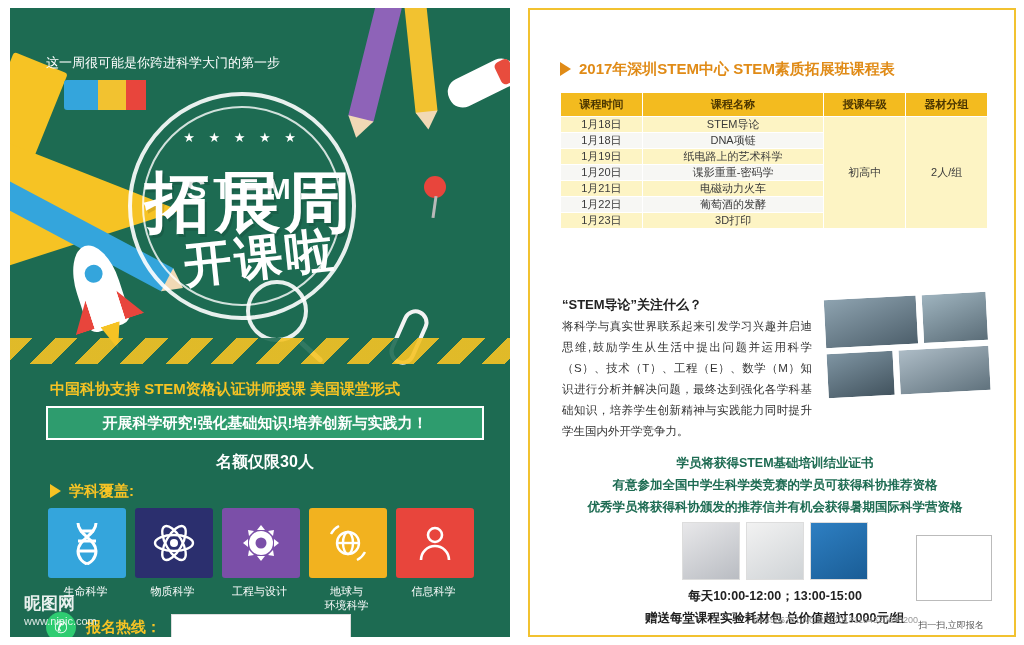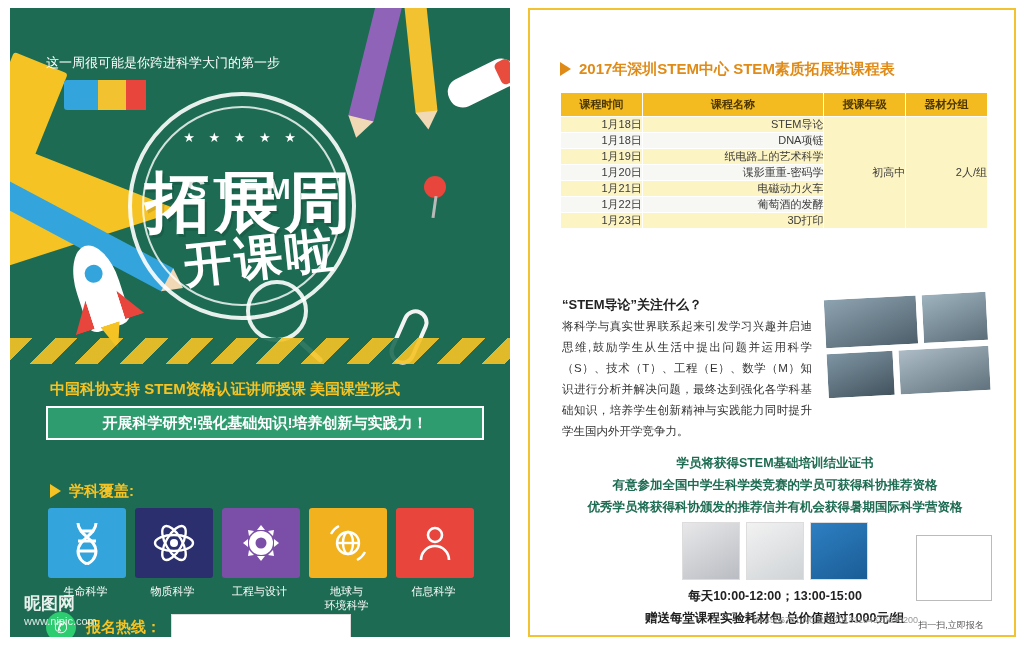--- a/index.html
+++ b/index.html
@@ -177,21 +177,21 @@
     border-left:11px solid #e08b17;margin-right:8px;vertical-align:-2px;
   }
   table.courses{
     position:absolute;left:30px;top:82px;width:428px;border-collapse:collapse;font-size:11px;
   }
   table.courses th{
     background:#f3bb1f;color:#4a3500;font-weight:bold;border:1px solid #ffffff;
     height:24px;
   }
   table.courses td{
-    border:1px solid #ffffff;height:14px;text-align:right;color:#3a3a3a;
+    border:1px solid #ffffff;height:14px;text-align:center;color:#3a3a3a;
   }
   .c-odd{background:#fdf4c4;}
   .c-even{background:#f7f7f4;}
   .c-span{background:#fdf4c4;}
 
   .q-title{
     position:absolute;left:32px;top:286px;color:#222;font-weight:bold;font-size:13px;
   }
   .q-body{
     position:absolute;left:32px;top:306px;width:250px;color:#333;font-size:11.5px;line-height:21px;
@@ -272,20 +272,21 @@
         <div class="stars">★ ★ ★ ★ ★</div>
         <div class="stem-word">STEM</div>
       </div>
       <div class="big-cn">拓展周</div>
       <div class="big-cn2">开课啦</div>
 
       <div class="zig"></div>
 
       <div class="line1">中国科协支持  STEM资格认证讲师授课  美国课堂形式</div>
       <div class="greenbar">开展科学研究!强化基础知识!培养创新与实践力！</div>
+      <div class="limit">名额仅限30人</div>
 
       <div class="subjects-title">
         <span class="tri"></span><span>学科覆盖:</span>
       </div>
 
       <div class="icons-row">
         <div class="icon-card">
           <div class="icon-box ib1">
             <svg width="34" height="44" viewBox="0 0 34 44">
                 <g stroke="#fff" stroke-width="3" fill="none">

